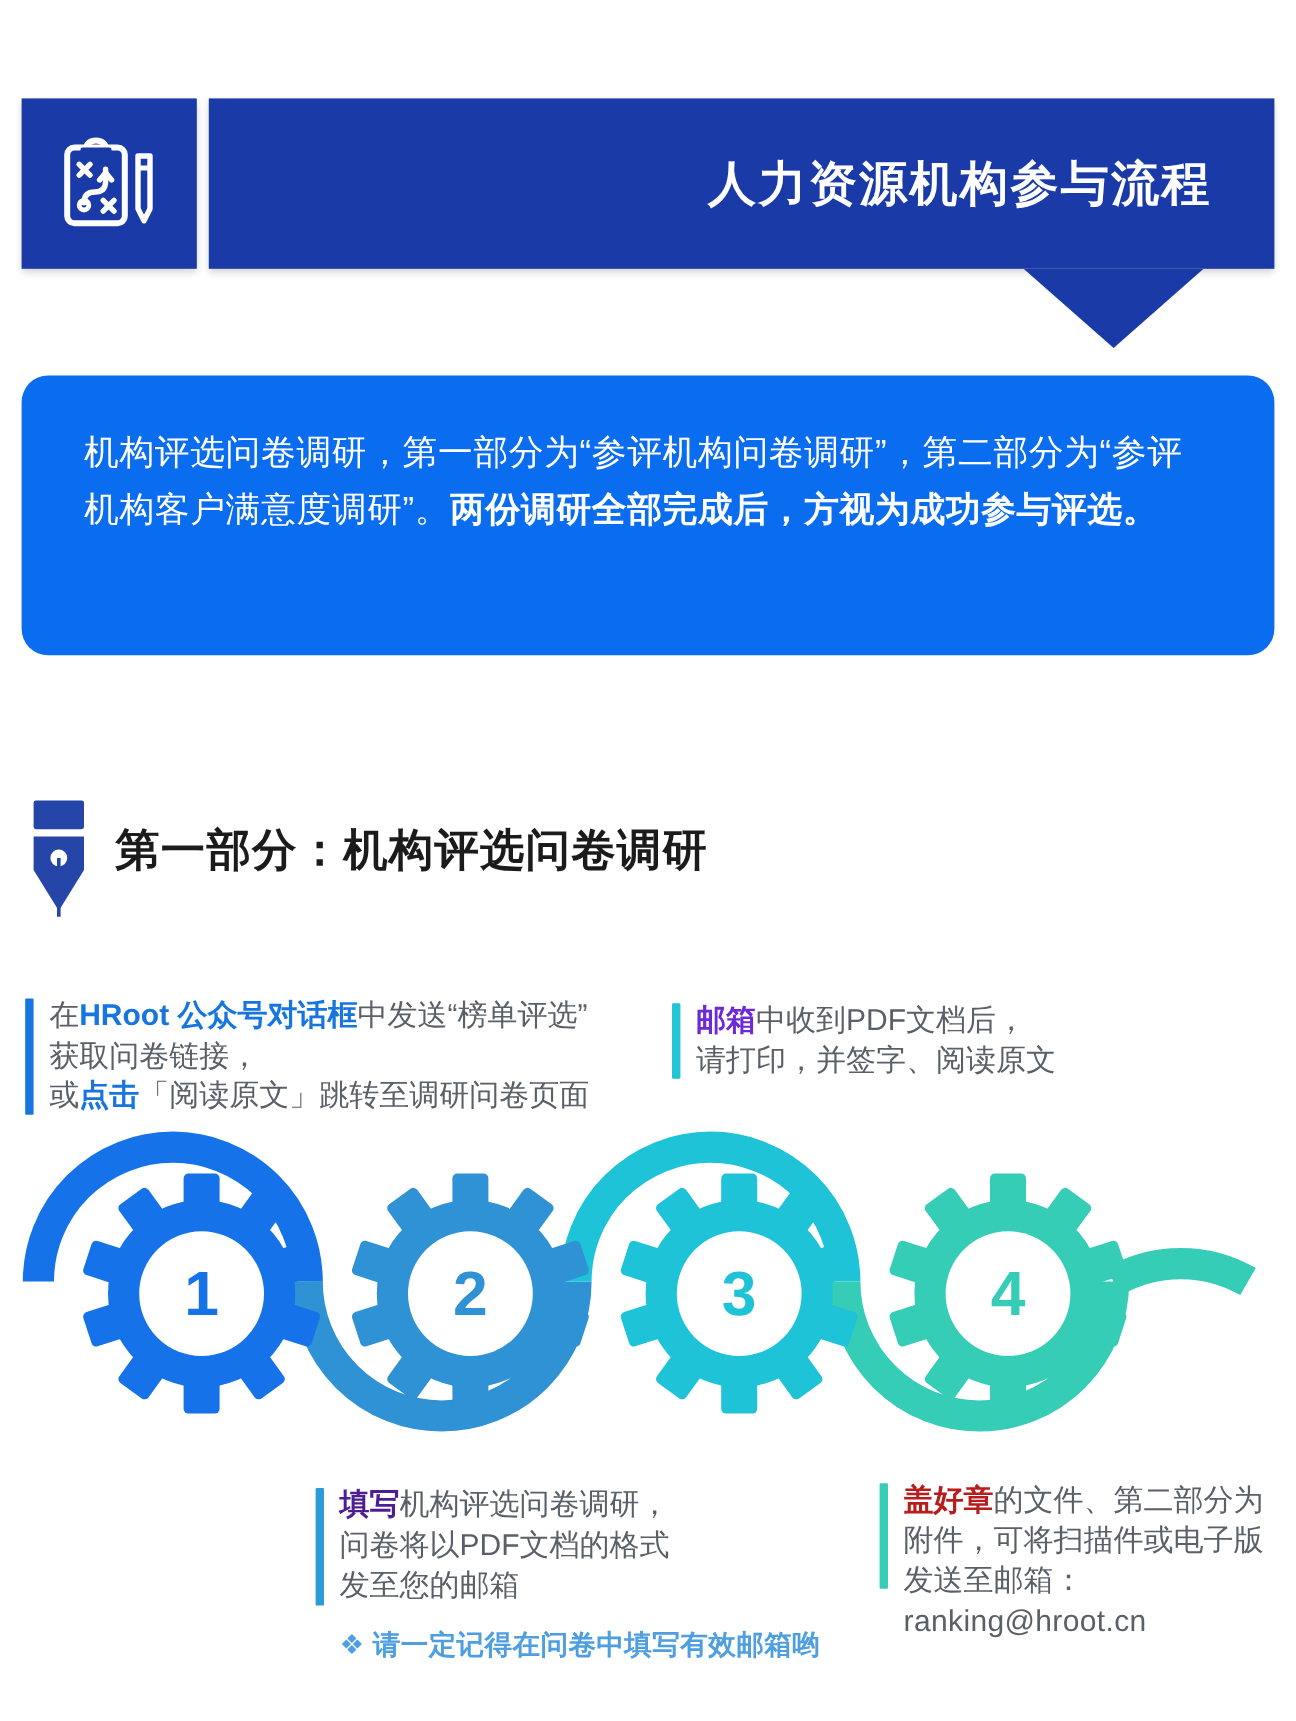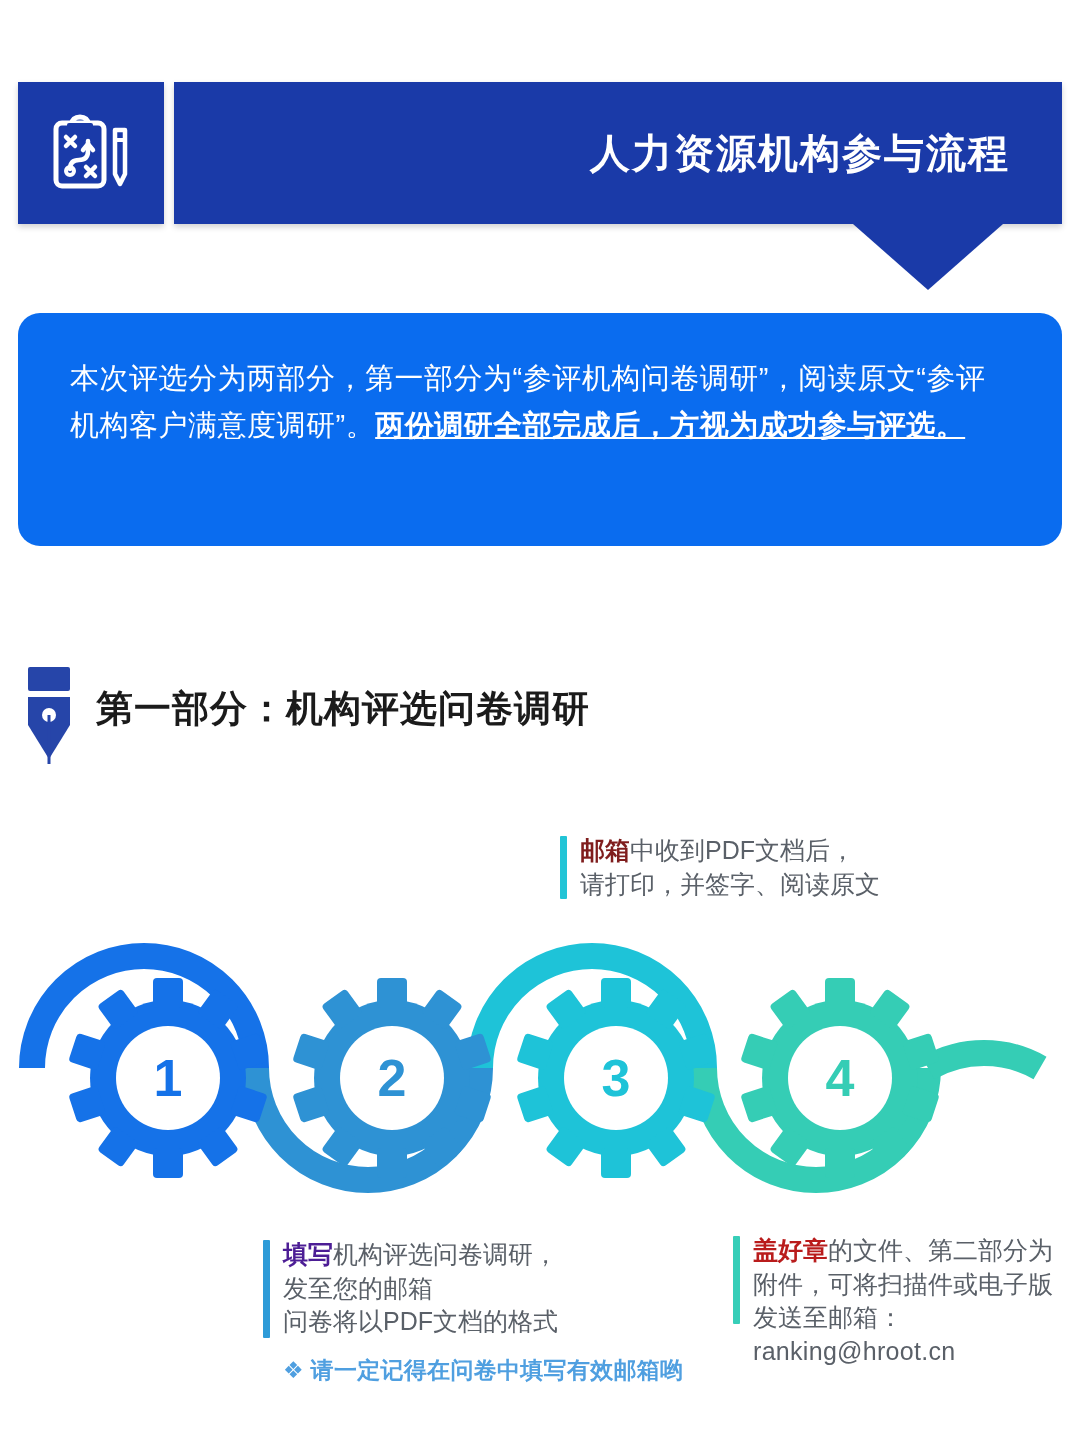--- a/index.html
+++ b/index.html
@@ -37,21 +37,21 @@
   
   .callout {
     position:absolute; left:18px; top:313px; width:1044px; height:233px;
     background:#0a6cef; border-radius:22px;
     padding: 42px 52px 0 52px;
   }
   .callout p {
     color:#ffffff; font-size:29px; line-height:1.62; letter-spacing:.5px;
     font-weight: 500;
   }
-  .callout .strong { font-weight:bold;text-decoration:underline; }
+  .callout .strong { font-weight:bold; }
 
   
   .sec-title-row { position:absolute; left:0; top:660px; width:1080px; height:110px; }
   .pen-icon { position:absolute; left:18px; top:5px; width:62px; height:100px; }
   .sec-title {
     position:absolute; left:96px; top:24px;
     font-size:37px; font-weight:bold; color:#1b1b1b; letter-spacing:1px;
     white-space:nowrap;
   }
 
@@ -107,37 +107,43 @@
     </div>
 
     <div class="hdr-bar">
       <div class="hdr-title">人力资源机构参与流程</div>
     </div>
 
     <div class="hdr-arrow"></div>
   </div>
 
   <div class="callout">
-    <p><span>本次评选分为两部分，第一部分为“参评机构问卷调研”，阅读原文“参评机构客户满意度调研”。</span><span class="strong">两份调研全部完成后，方视为成功参与评选。</span></p>
+    <p><span>机构评选问卷调研，第一部分为“参评机构问卷调研”，第二部分为“参评机构客户满意度调研”。</span><span class="strong">两份调研全部完成后，方视为成功参与评选。</span></p>
   </div>
 
   <div class="sec-title-row">
     <svg class="pen-icon" viewBox="0 0 62 100">
       <rect x="10" y="2" width="42" height="24" rx="2" fill="#2645a9"></rect>
       <path d="M10 32 h42 v28 l-21 34 l-21 -34 z" fill="#2645a9"></path>
       <circle cx="31" cy="50" r="7" fill="#ffffff"></circle>
       <line x1="31" y1="50" x2="31" y2="99" stroke="#2645a9" stroke-width="3"></line>
     </svg>
     <div class="sec-title">第一部分：机构评选问卷调研</div>
   </div>
 
+  <div class="tblock" id="block1">
+    <div class="accent" style="background:#1775e0"></div>
+    <div class="line"><span>在</span><span class="hl" style="color:#1775e0">HRoot 公众号对话框</span><span>中发送“榜单评选”</span></div>
+    <div class="line">获取问卷链接，</div>
+    <div class="line"><span>或</span><span class="hl" style="color:#1775e0">点击</span><span>「阅读原文」跳转至调研问卷页面</span></div>
+  </div>
 
   <div class="tblock" id="block2">
     <div class="accent" style="background:#22c4d6"></div>
-    <div class="line"><span class="hl" style="color:#7f1d1d">邮箱</span><span>中收到PDF文档后，</span></div>
+    <div class="line"><span class="hl" style="color:#6d28d9">邮箱</span><span>中收到PDF文档后，</span></div>
     <div class="line">请打印，并签字、阅读原文</div>
   </div>
 
   <div id="gears">
     <svg width="1080" height="290" viewBox="0 0 1080 290">
       <defs>
 
         <linearGradient id="rib1" x1="0" y1="0" x2="1" y2="0">
           <stop offset="0%" stop-color="#1572e8"></stop>
             <stop offset="100%" stop-color="#1572e8"></stop>
@@ -251,22 +257,22 @@
         </g>
         <circle cx="0" cy="0" r="52" fill="#ffffff"></circle>
         <text x="0" y="18" text-anchor="middle" font-family="'Liberation Sans',sans-serif" font-size="52" font-weight="bold" fill="#35cdb5">4</text>
       </g>
     </svg>
   </div>
 
   <div class="tblock" id="block3">
     <div class="accent" style="background:#2e9bd8; bottom:48px;"></div>
     <div class="line"><span class="hl" style="color:#4c1d95">填写</span><span>机构评选问卷调研，</span></div>
+    <div class="line">问卷将以PDF文档的格式</div>
     <div class="line">发至您的邮箱</div>
-    <div class="line">问卷将以PDF文档的格式</div>
     <div class="note">❖ 请一定记得在问卷中填写有效邮箱哟</div>
   </div>
 
   <div class="tblock" id="block4">
     <div class="accent" style="background:#37ceb8; bottom:44px;"></div>
     <div class="line"><span class="hl" style="color:#b91c1c">盖好章</span><span>的文件、第二部分为</span></div>
     <div class="line">附件，可将扫描件或电子版</div>
     <div class="line">发送至邮箱：</div>
     <div class="line email-line">ranking@hroot.cn</div>
   </div>

